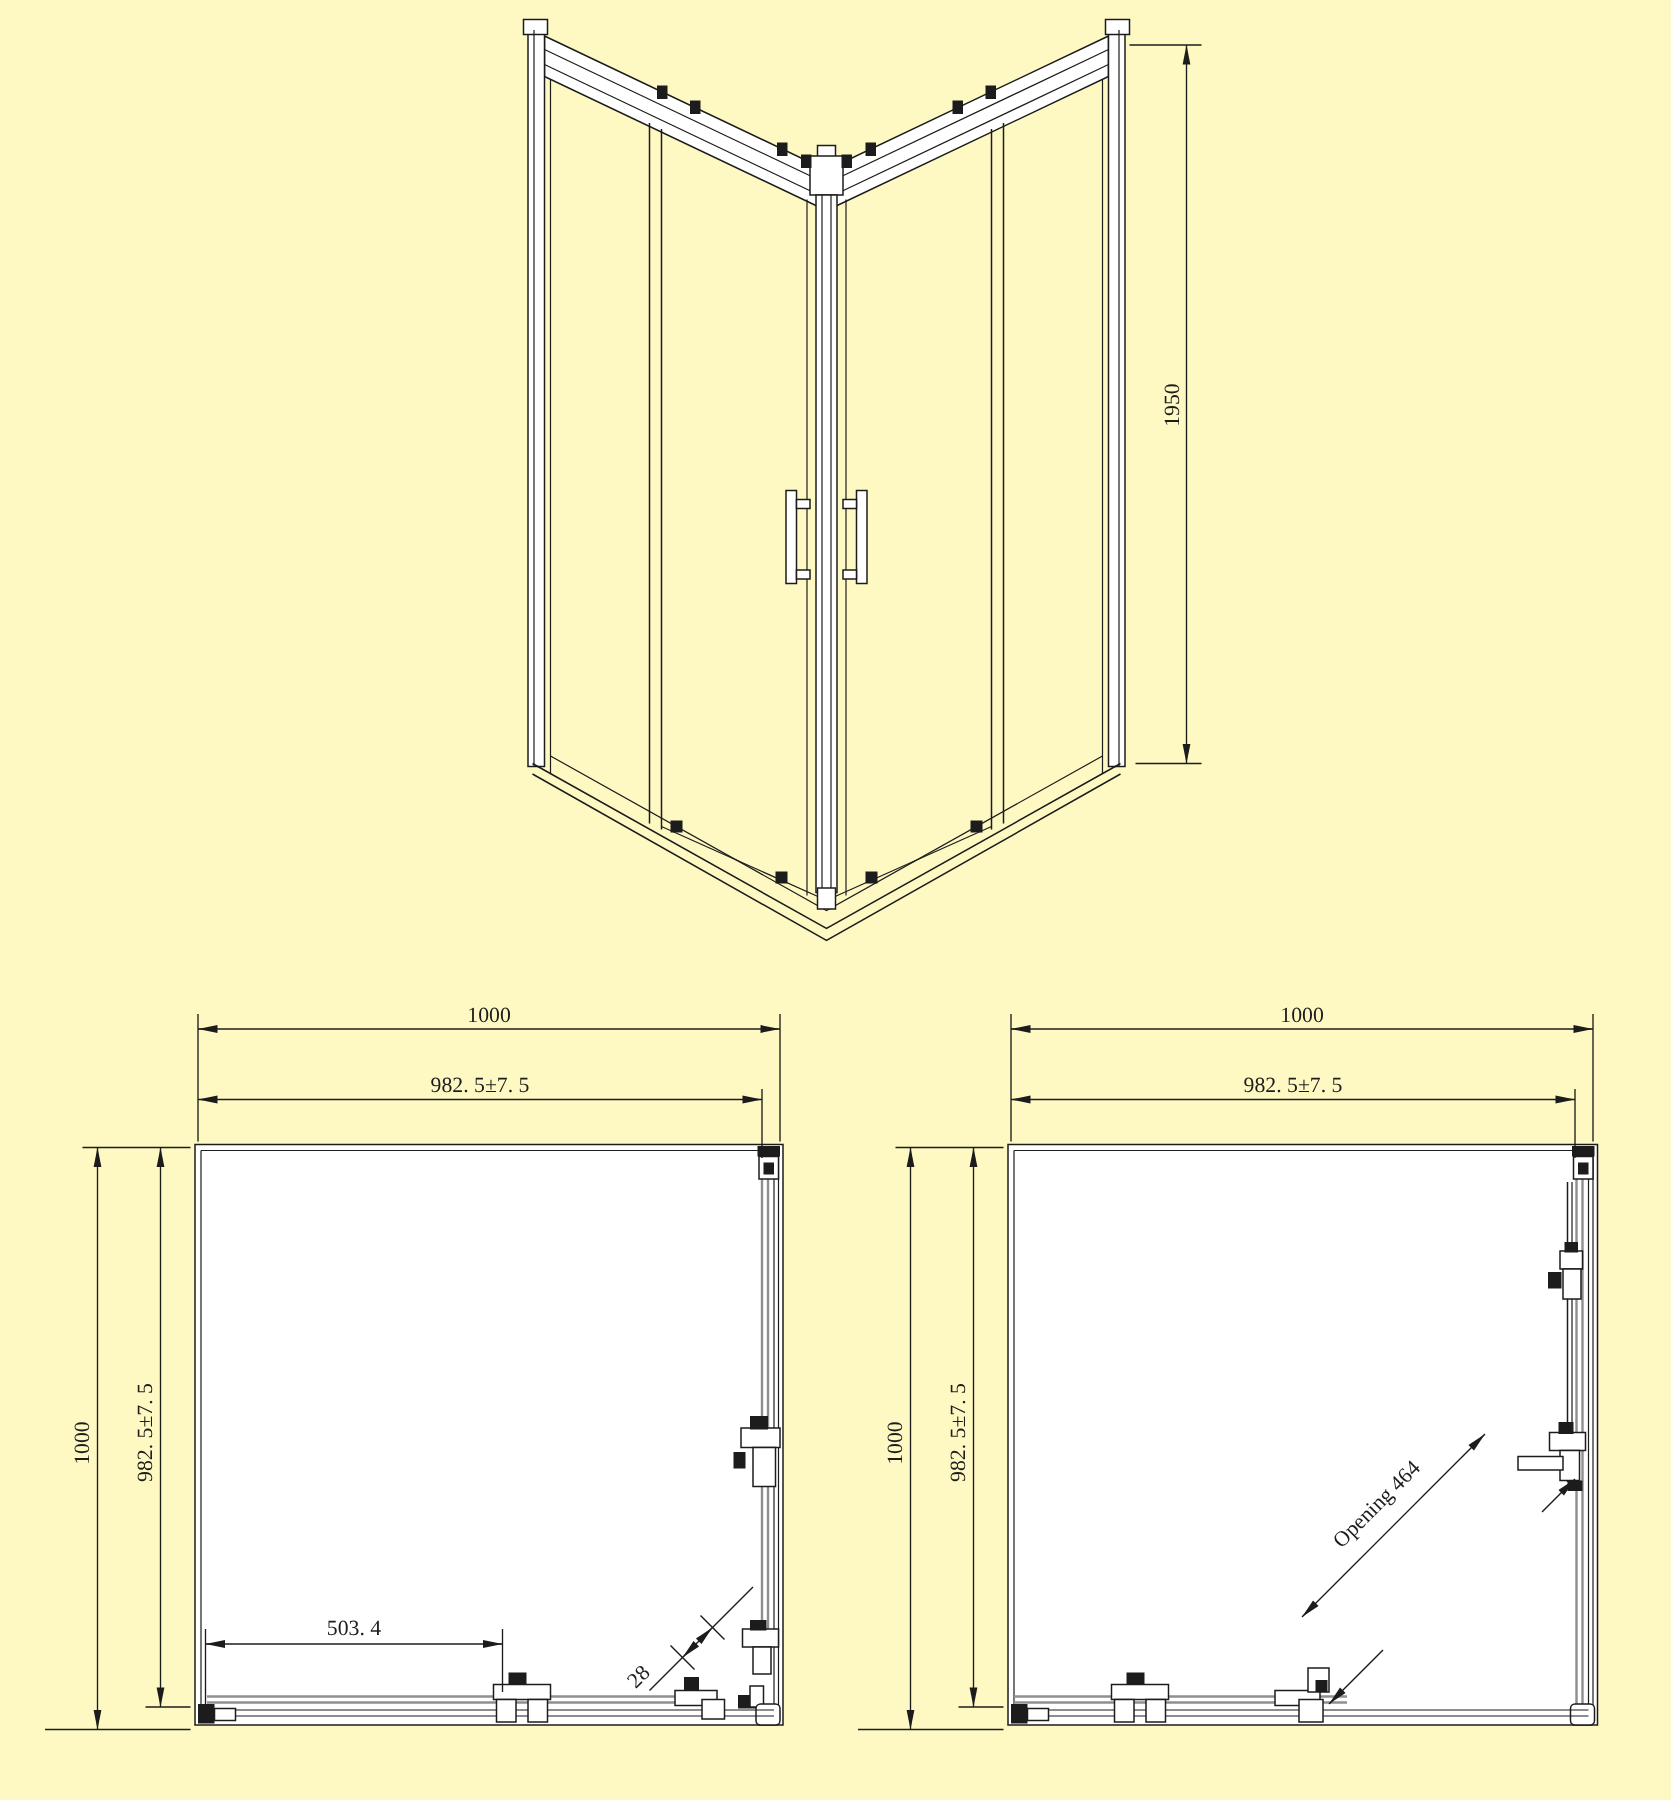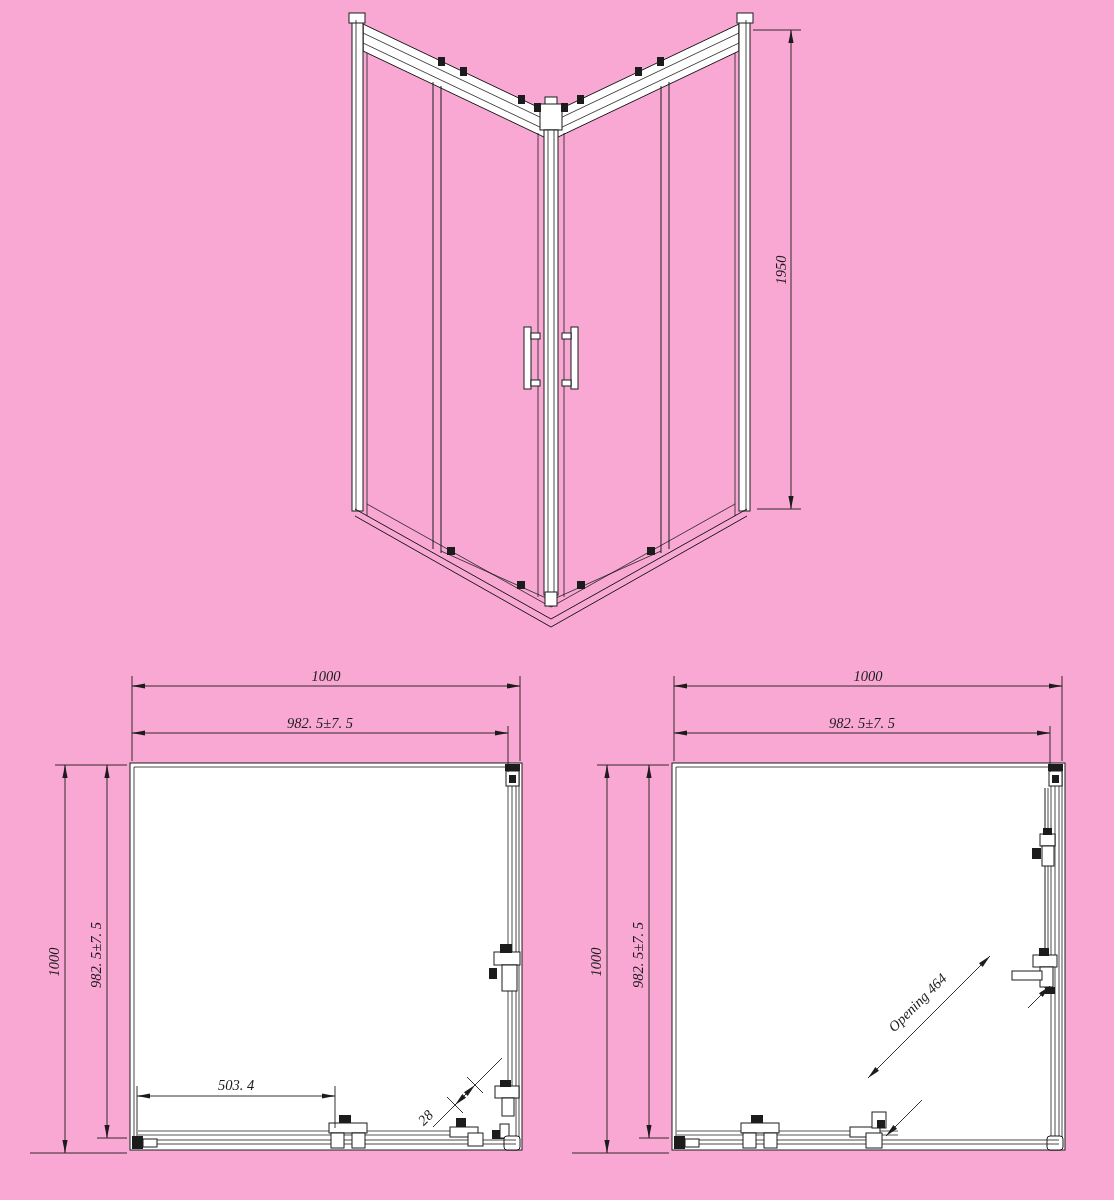--- a/index.html
+++ b/index.html
@@ -1,16 +1,16 @@
 <!DOCTYPE html>
 <html><head>
 <meta charset="utf-8">
 <style>
   html,body{margin:0;padding:0;background:#ffffff;}
-  .page{width:1114px;height:1200px;background:#f9a8d4;position:relative;overflow:hidden;font-style:italic;}
+  .page{width:1114px;height:1200px;background:#fef9c3;position:relative;overflow:hidden;}
   svg{display:block;}
   .ln{stroke:#1c1c1c;fill:none;stroke-width:1;}
   .ln2{stroke-width:2;}
   .thin{stroke-width:0.8;}
   .gray{stroke:#8f8f8f;stroke-width:1.6;fill:none;}
   .dim{stroke:#1c1c1c;stroke-width:0.9;fill:none;}
   .blk{fill:#1c1c1c;stroke:none;}
   .wht{fill:#ffffff;stroke:#1c1c1c;stroke-width:1;}
   text.dimtxt{font-family:"Liberation Serif", serif;font-size:14.5px;fill:#1c1c1c;}
 </style>

